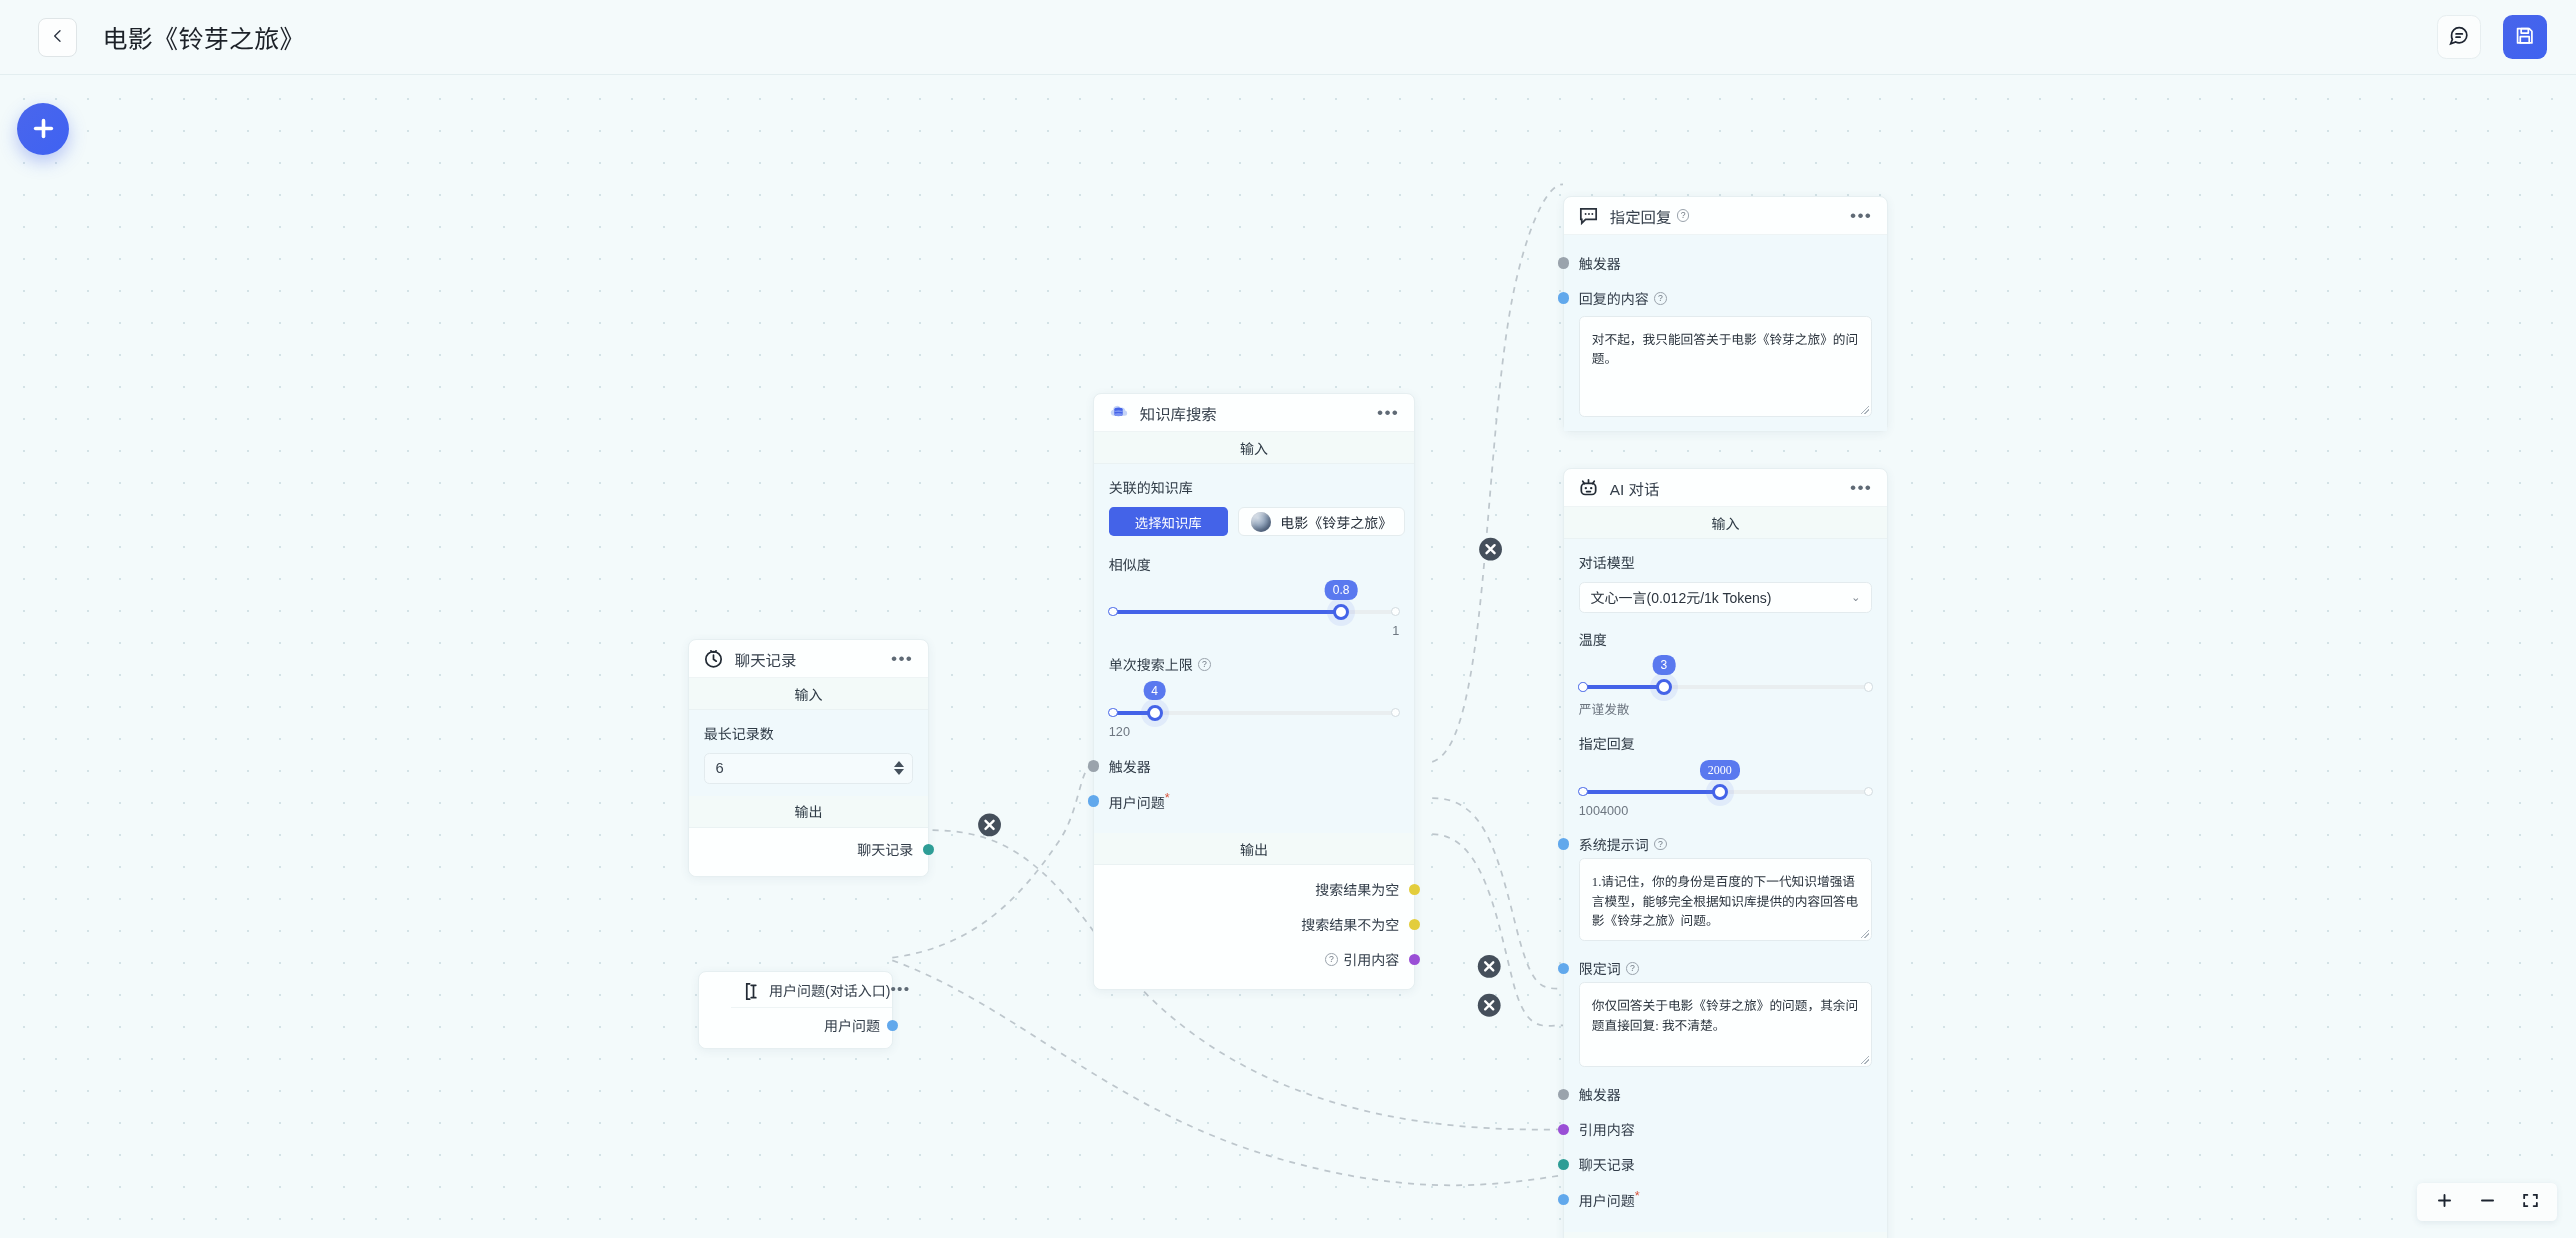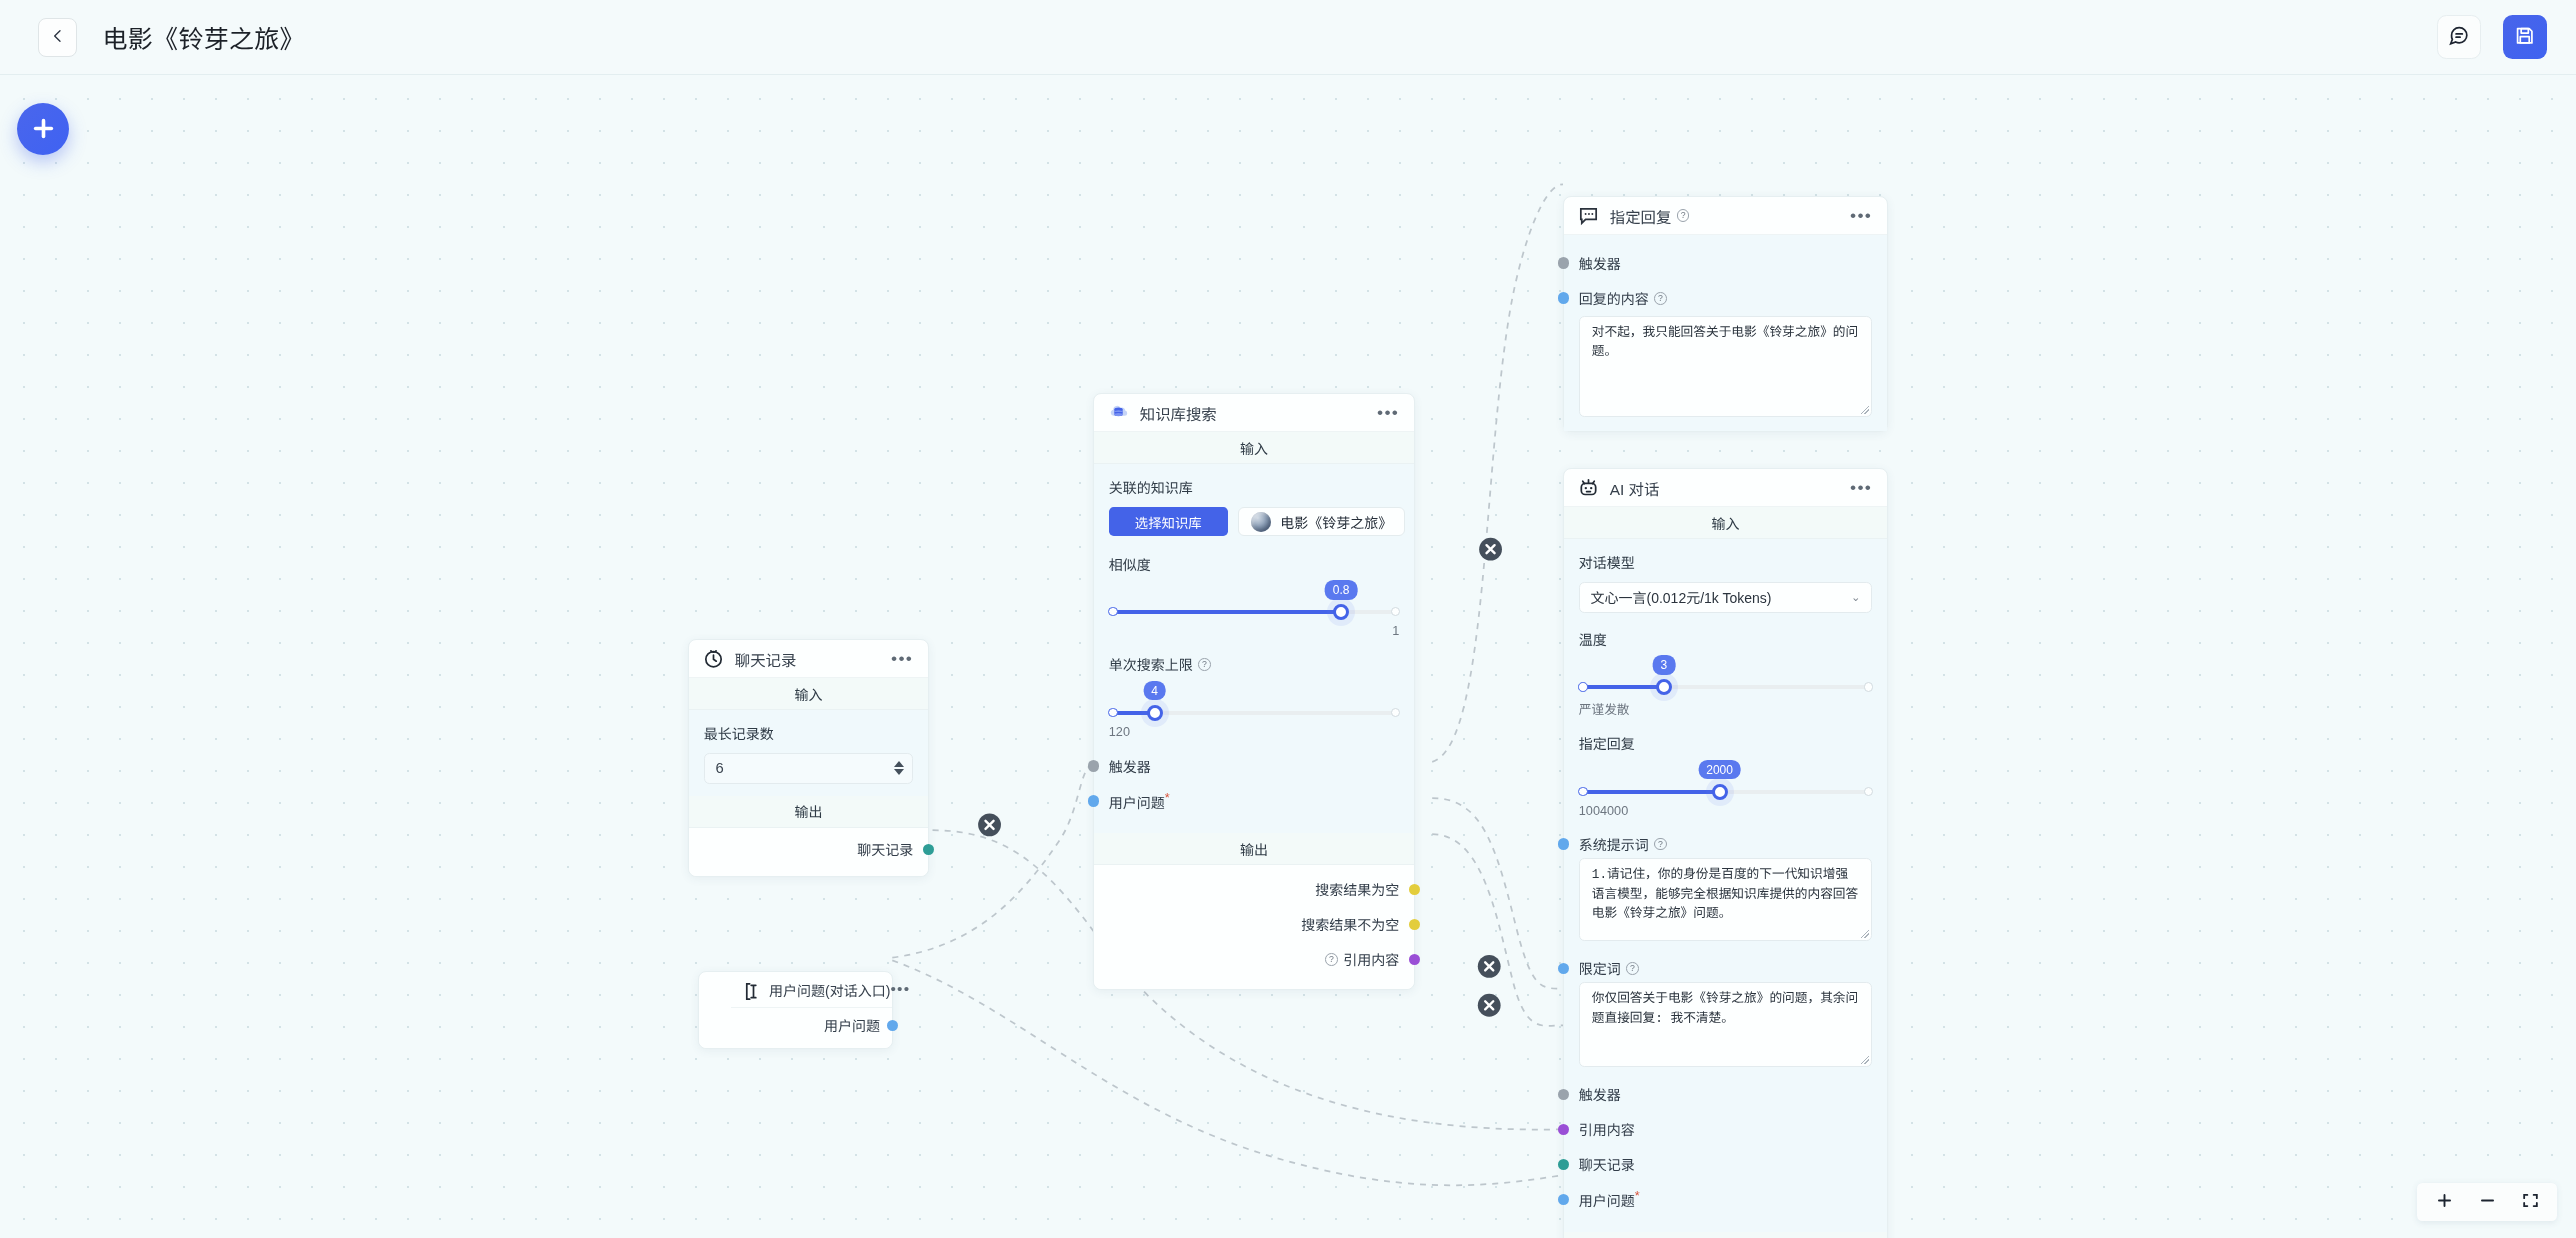--- a/index.html
+++ b/index.html
@@ -181,23 +181,23 @@
   }
   .slider-scale {
     display: flex; justify-content: flex-start;
     font-size: 12.7px; color: #6d7680; margin-top: -2.7px;
   }
   .slider-scale.right-only { justify-content: flex-end; }
 
   .textarea {
     width: 100%;
     background: #fdffff; border: 0.7px solid #e3ebee; border-radius: 5.4px;
-    padding: 6px 12px;
+    padding: 14px 12px;
     font-size: 12.7px; line-height: 1.55; color: #2a333d;
-    font-family: Liberation Mono, monospace;
+    font-family: Liberation Serif, serif;
     white-space: pre-wrap;
     overflow: hidden;
     position: relative;
   }
   .textarea::after {
     content: ""; position: absolute; right: 2.7px; bottom: 2px;
     width: 8px; height: 8px;
     background:
       linear-gradient(135deg, transparent 45%, #aab3bb 45%, #aab3bb 56%, transparent 56%),
       linear-gradient(135deg, transparent 67%, #aab3bb 67%, #aab3bb 78%, transparent 78%);
@@ -470,21 +470,21 @@
         <span>严谨</span>
         <span>发散</span>
       </div>
 
       <div class="field-label">指定回复</div>
       <div class="slider-wrap">
         <div class="track"></div>
         <div class="track-fill" style="width:48%;"></div>
         <span class="cap l on"></span>
         <span class="cap r"></span>
-        <div class="bubble" style="left:48%;">2000</div>
+        <div class="bubble" style="left:48%;font-family:Liberation Serif, serif;">2000</div>
         <div class="thumb" style="left:48%;"></div>
       </div>
       <div class="slider-scale" style="margin-bottom:12px;">
         <span>100</span>
         <span>4000</span>
       </div>
 
       <div class="port-row" style="height:28px;">
         <span class="dot left p-blue"></span>
         <span class="port-label">系统提示词</span>

